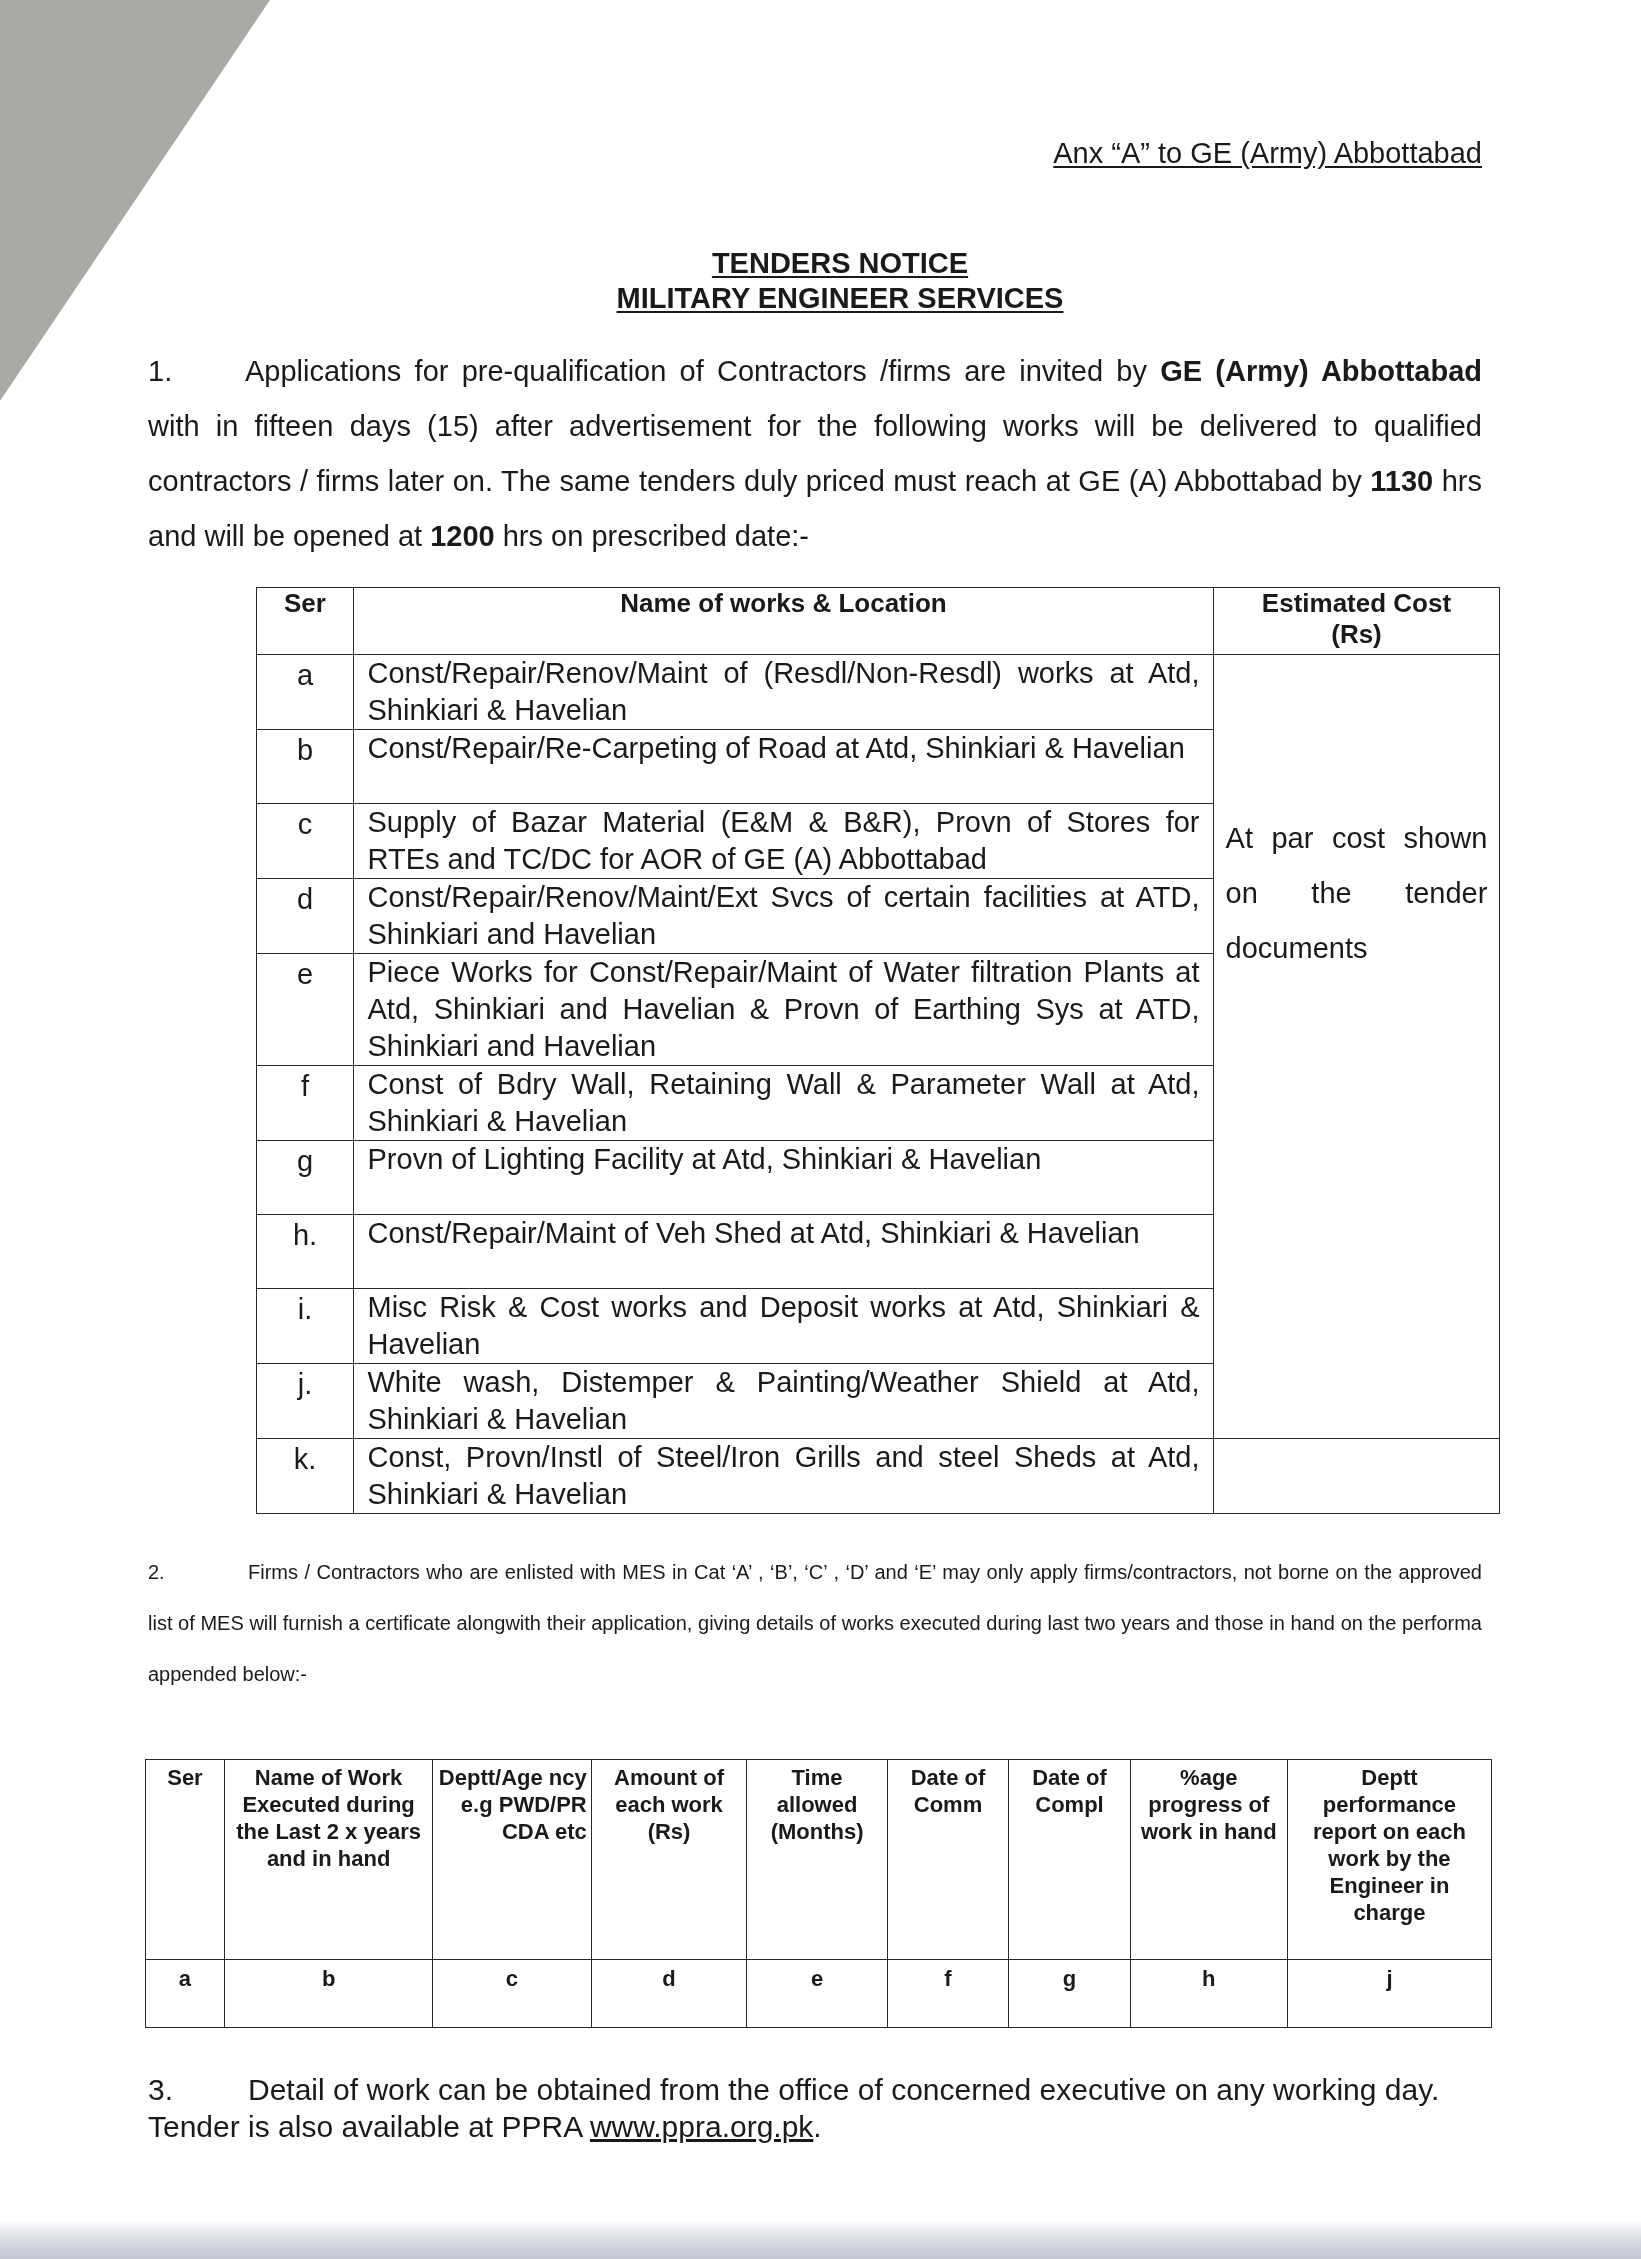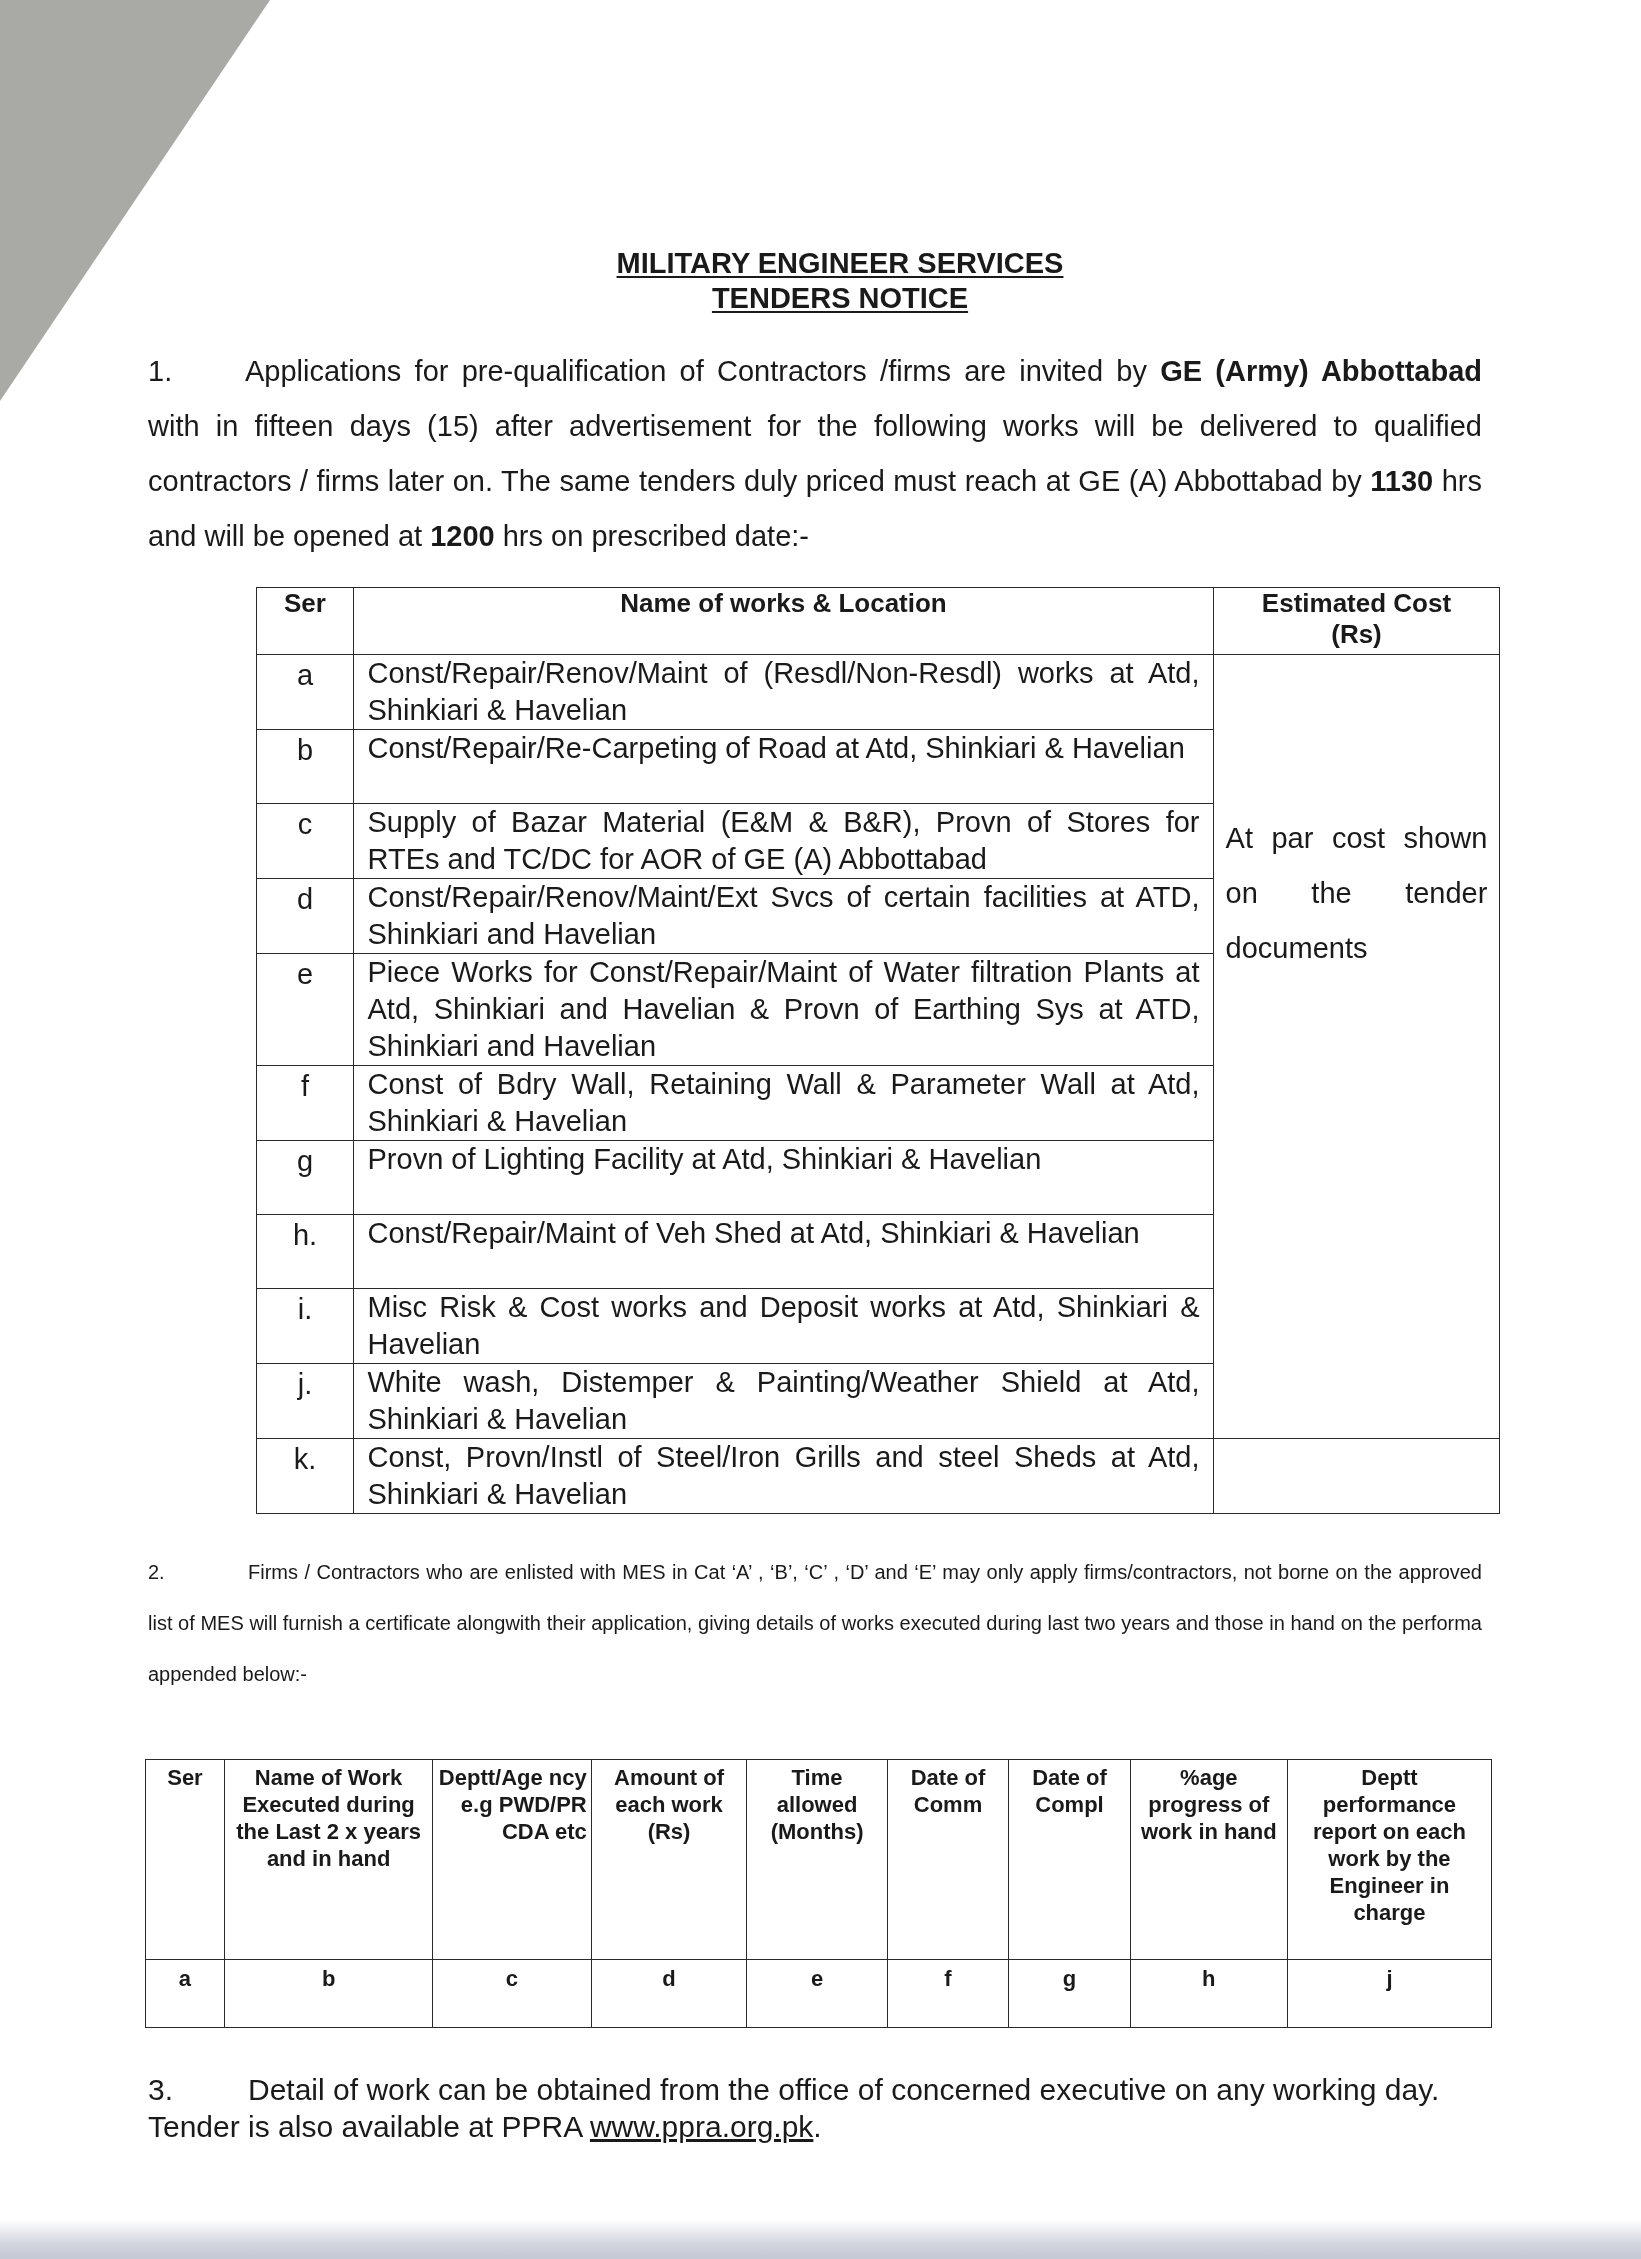--- a/index.html
+++ b/index.html
@@ -32,25 +32,26 @@
   .t2 { left:145px; top:1759px; width:1347px; font-size:22px; font-weight:bold; text-align:center; }
   .t2 th { vertical-align:top; font-weight:bold; line-height:27px; height:195px; padding:3.9px 3.9px 0 3.9px; }
   .t2 td { height:60px; vertical-align:top; padding-top:5.8px; }
 </style>
 </head>
 <body>
 
 <div class="corner"></div>
 
 <div class="ref">
+  <div>Anx  “A”  to GE (Army) Abbottabad</div>
 </div>
 
 <div class="title">
+  <div>TENDERS NOTICE</div>
   <div>MILITARY ENGINEER SERVICES</div>
-  <div>TENDERS NOTICE</div>
 </div>
 
 <div class="para p1">
   <span class="num">1.</span><span>Applications for pre-qualification of Contractors /firms are invited by </span><span class="b">GE (Army) Abbottabad</span><span> with in fifteen days (15) after advertisement for the following works will be delivered to qualified contractors / firms later on. The same tenders duly priced must reach at GE (A) Abbottabad by </span><span class="b">1130</span><span> hrs and will be opened at </span><span class="b">1200</span><span> hrs on prescribed date:-</span>
 </div>
 
 <table class="t1">
   <thead>
     <tr>
       <th>Ser</th>

